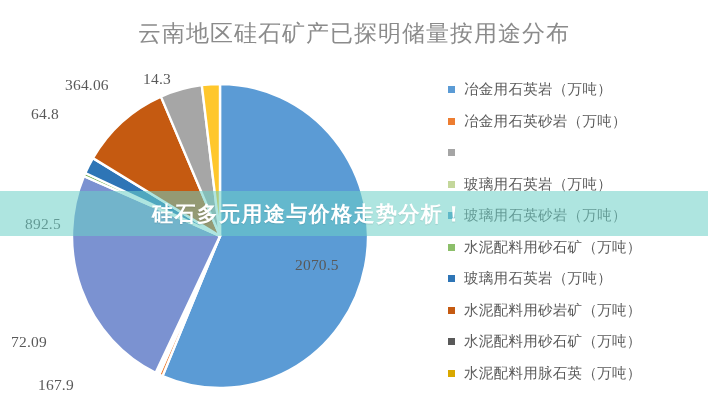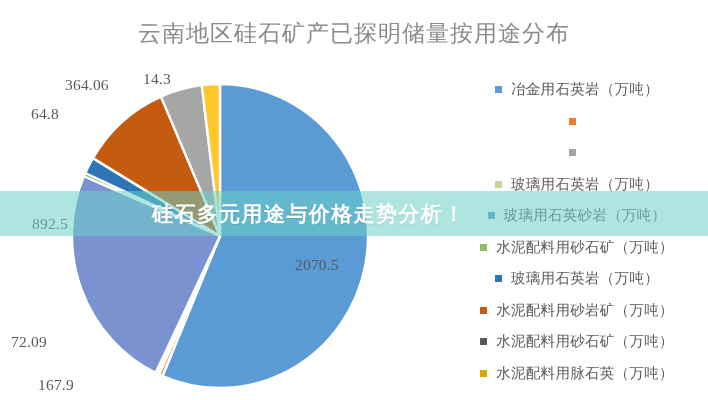--- a/index.html
+++ b/index.html
@@ -66,21 +66,20 @@
   #legend {
     position: absolute;
     left: 448px;
     top: 74px;
     width: 258px;
   }
   .legend-row {
     display: flex;
     align-items: center;
     height: 31.5px;
-    justify-content: center;
   }
   .legend-swatch {
     width: 7px;
     height: 7px;
     flex: 0 0 7px;
     margin-right: 9px;
   }
   .legend-label {
     font-size: 14.5px;
     color: #5a5a5a;
@@ -132,38 +131,39 @@
           <path d="M 220 176 L 92.90 98.12 A 148 152 0 0 1 160.96 36.62 Z" fill="#c55a11" stroke="#ffffff" stroke-width="2.4" stroke-linejoin="round"></path>
           <path d="M 220 176 L 160.96 36.62 A 148 152 0 0 1 201.80 25.15 Z" fill="#a6a6a6" stroke="#ffffff" stroke-width="2.4" stroke-linejoin="round"></path>
           <path d="M 220 176 L 201.80 25.15 A 148 152 0 0 1 220.00 24.00 Z" fill="#ffc72c" stroke="#ffffff" stroke-width="2.4" stroke-linejoin="round"></path>
         </g>
     </svg>
 
     <div class="data-label" style="left:295px; top:196px;">2070.5</div>
 
     <div class="data-label" style="left:143px; top:10px;">14.3</div>
 
-    <div class="data-label" style="left:32px; top:155px;">892.5</div>
+    <div class="data-label" style="left:25px; top:155px;">892.5</div>
 
     <div class="data-label" style="left:31px; top:45px;">64.8</div>
 
     <div class="data-label" style="left:65px; top:16px;">364.06</div>
 
     <div class="data-label" style="left:38px; top:316px;">167.9</div>
 
     <div class="data-label" style="left:11px; top:273px;">72.09</div>
   </div>
 
   <div id="legend">
       <div class="legend-row">
         <span class="legend-swatch" style="background: rgb(91, 155, 213);"></span>
         <span class="legend-label">冶金用石英岩（万吨）</span>
       </div>
       <div class="legend-row">
         <span class="legend-swatch" style="background: rgb(237, 125, 49);"></span>
+        <span class="legend-label">冶金用石英砂岩（万吨）</span>
       </div>
       <div class="legend-row">
         <span class="legend-swatch" style="background: rgb(165, 165, 165);"></span>
       </div>
       <div class="legend-row">
         <span class="legend-swatch" style="background: rgb(196, 215, 155);"></span>
         <span class="legend-label">玻璃用石英岩（万吨）</span>
       </div>
       <div class="legend-row">
         <span class="legend-swatch" style="background: rgb(79, 155, 203);"></span>

